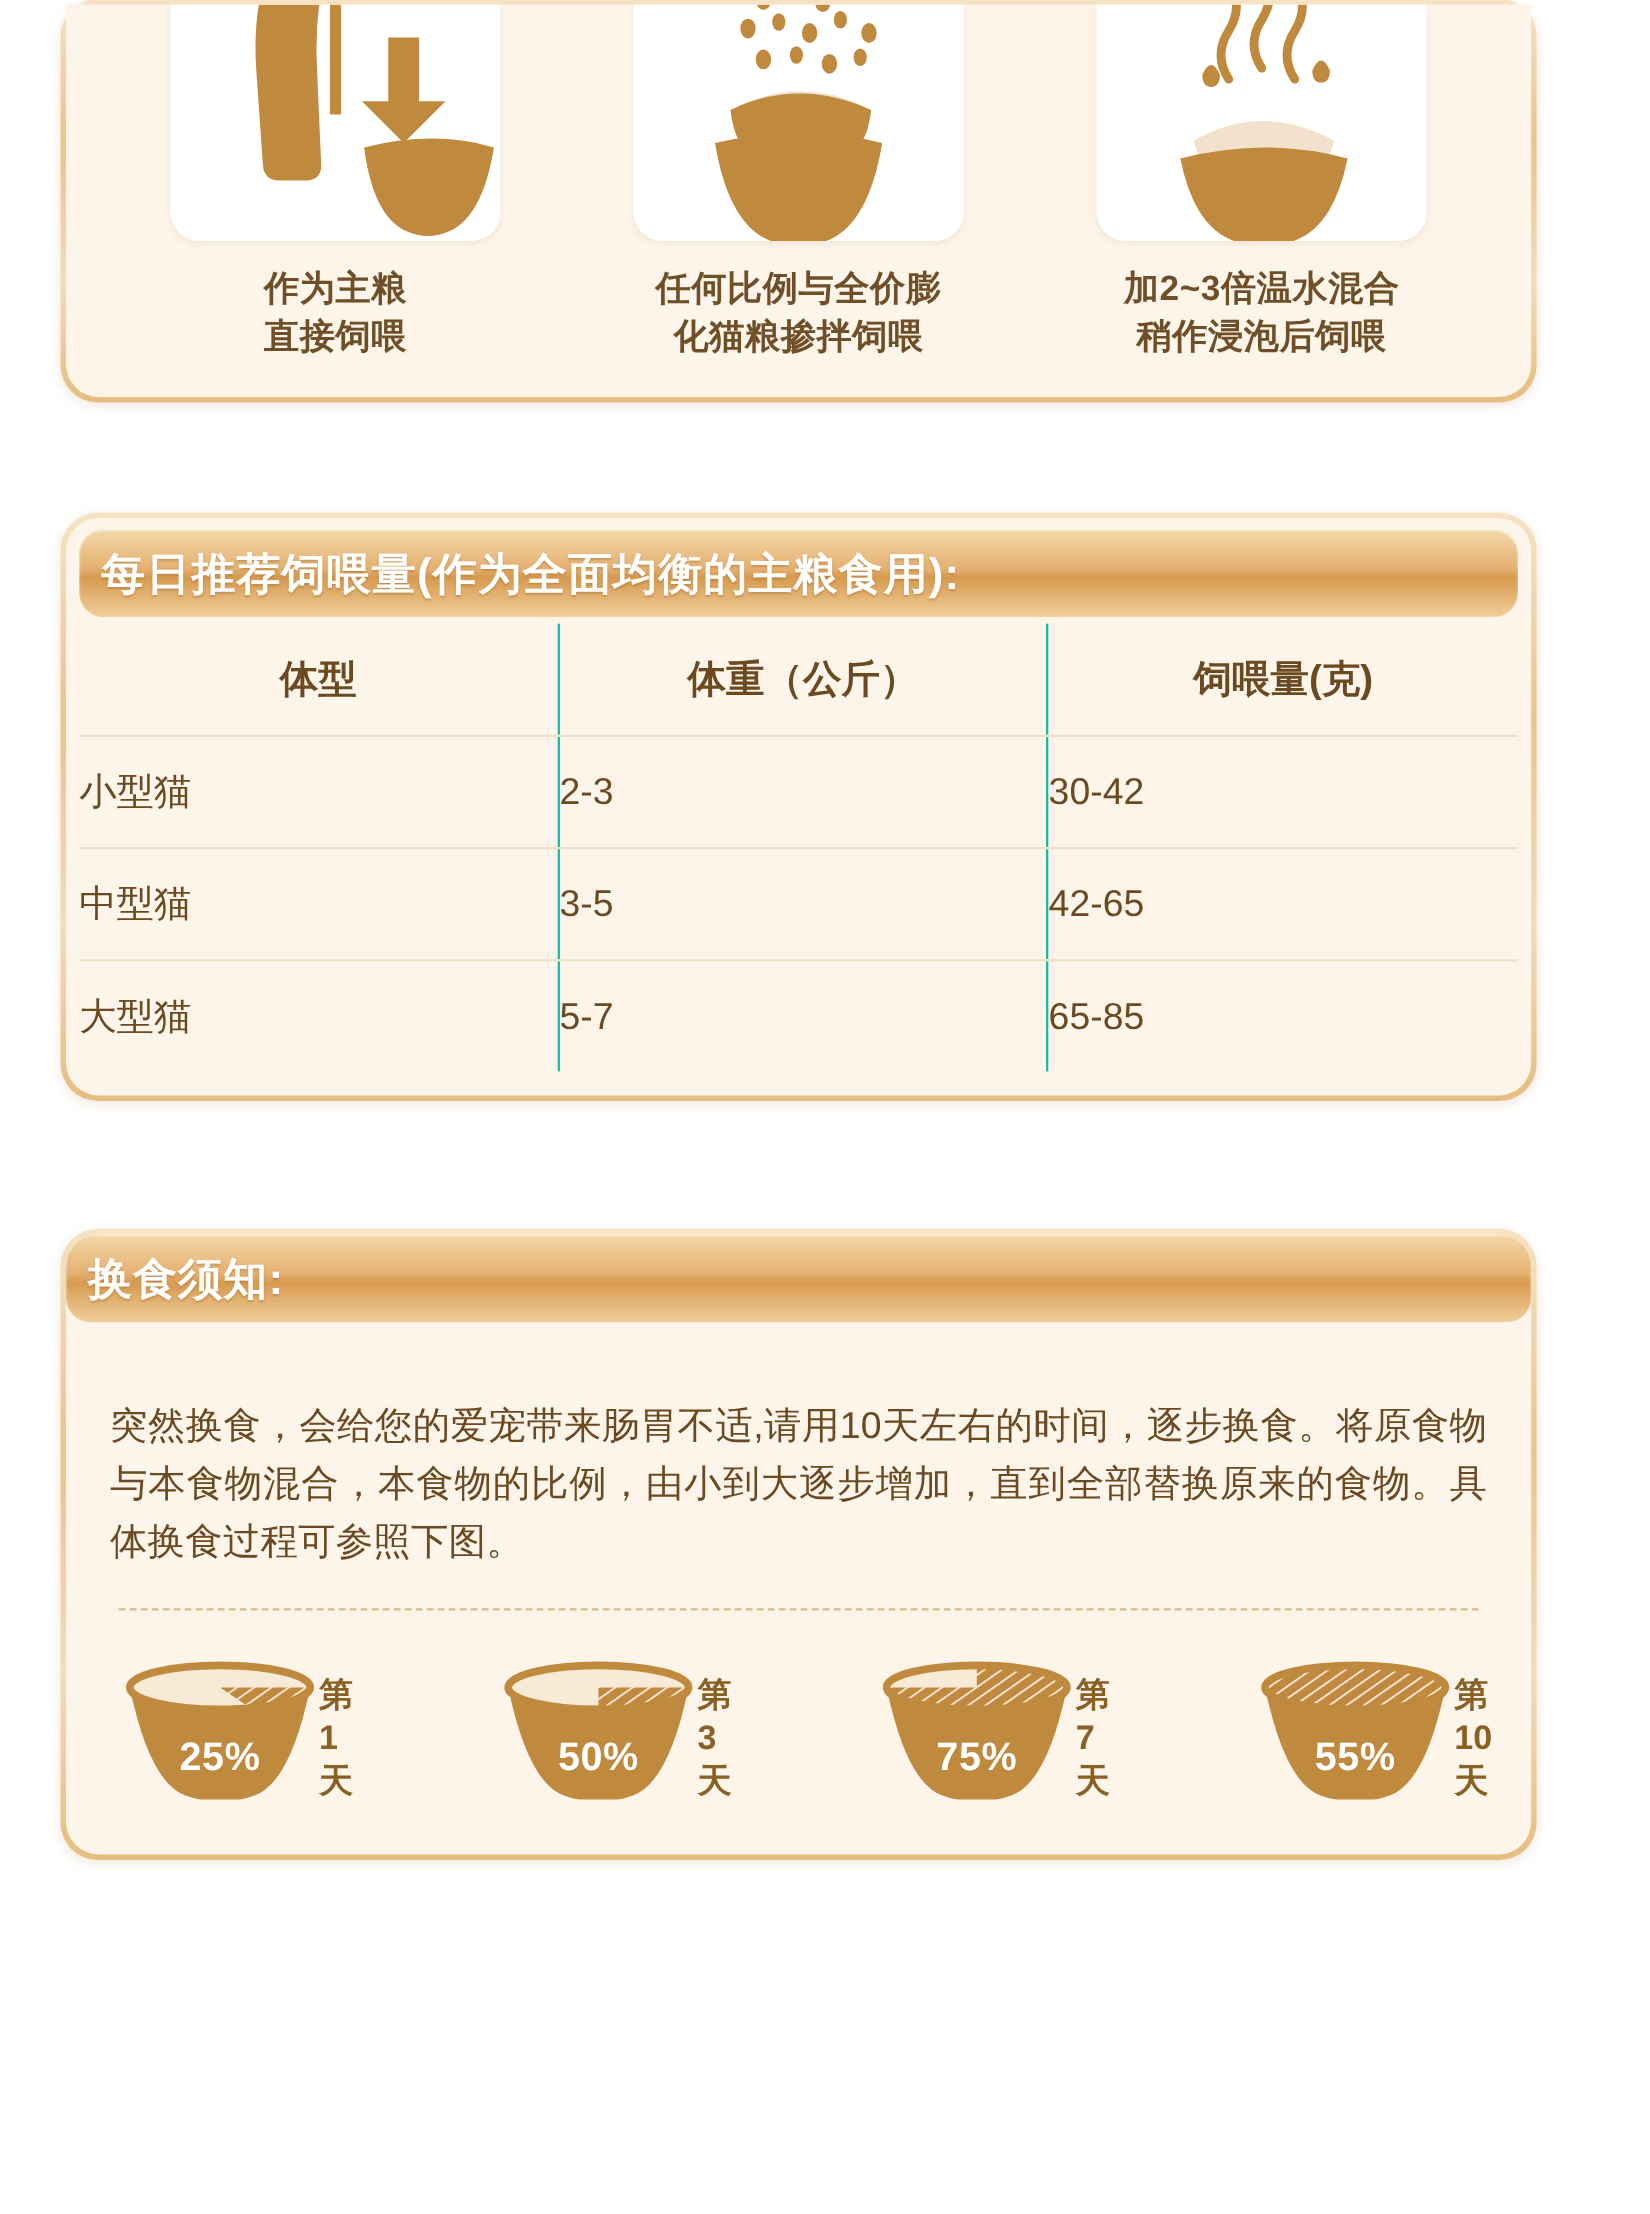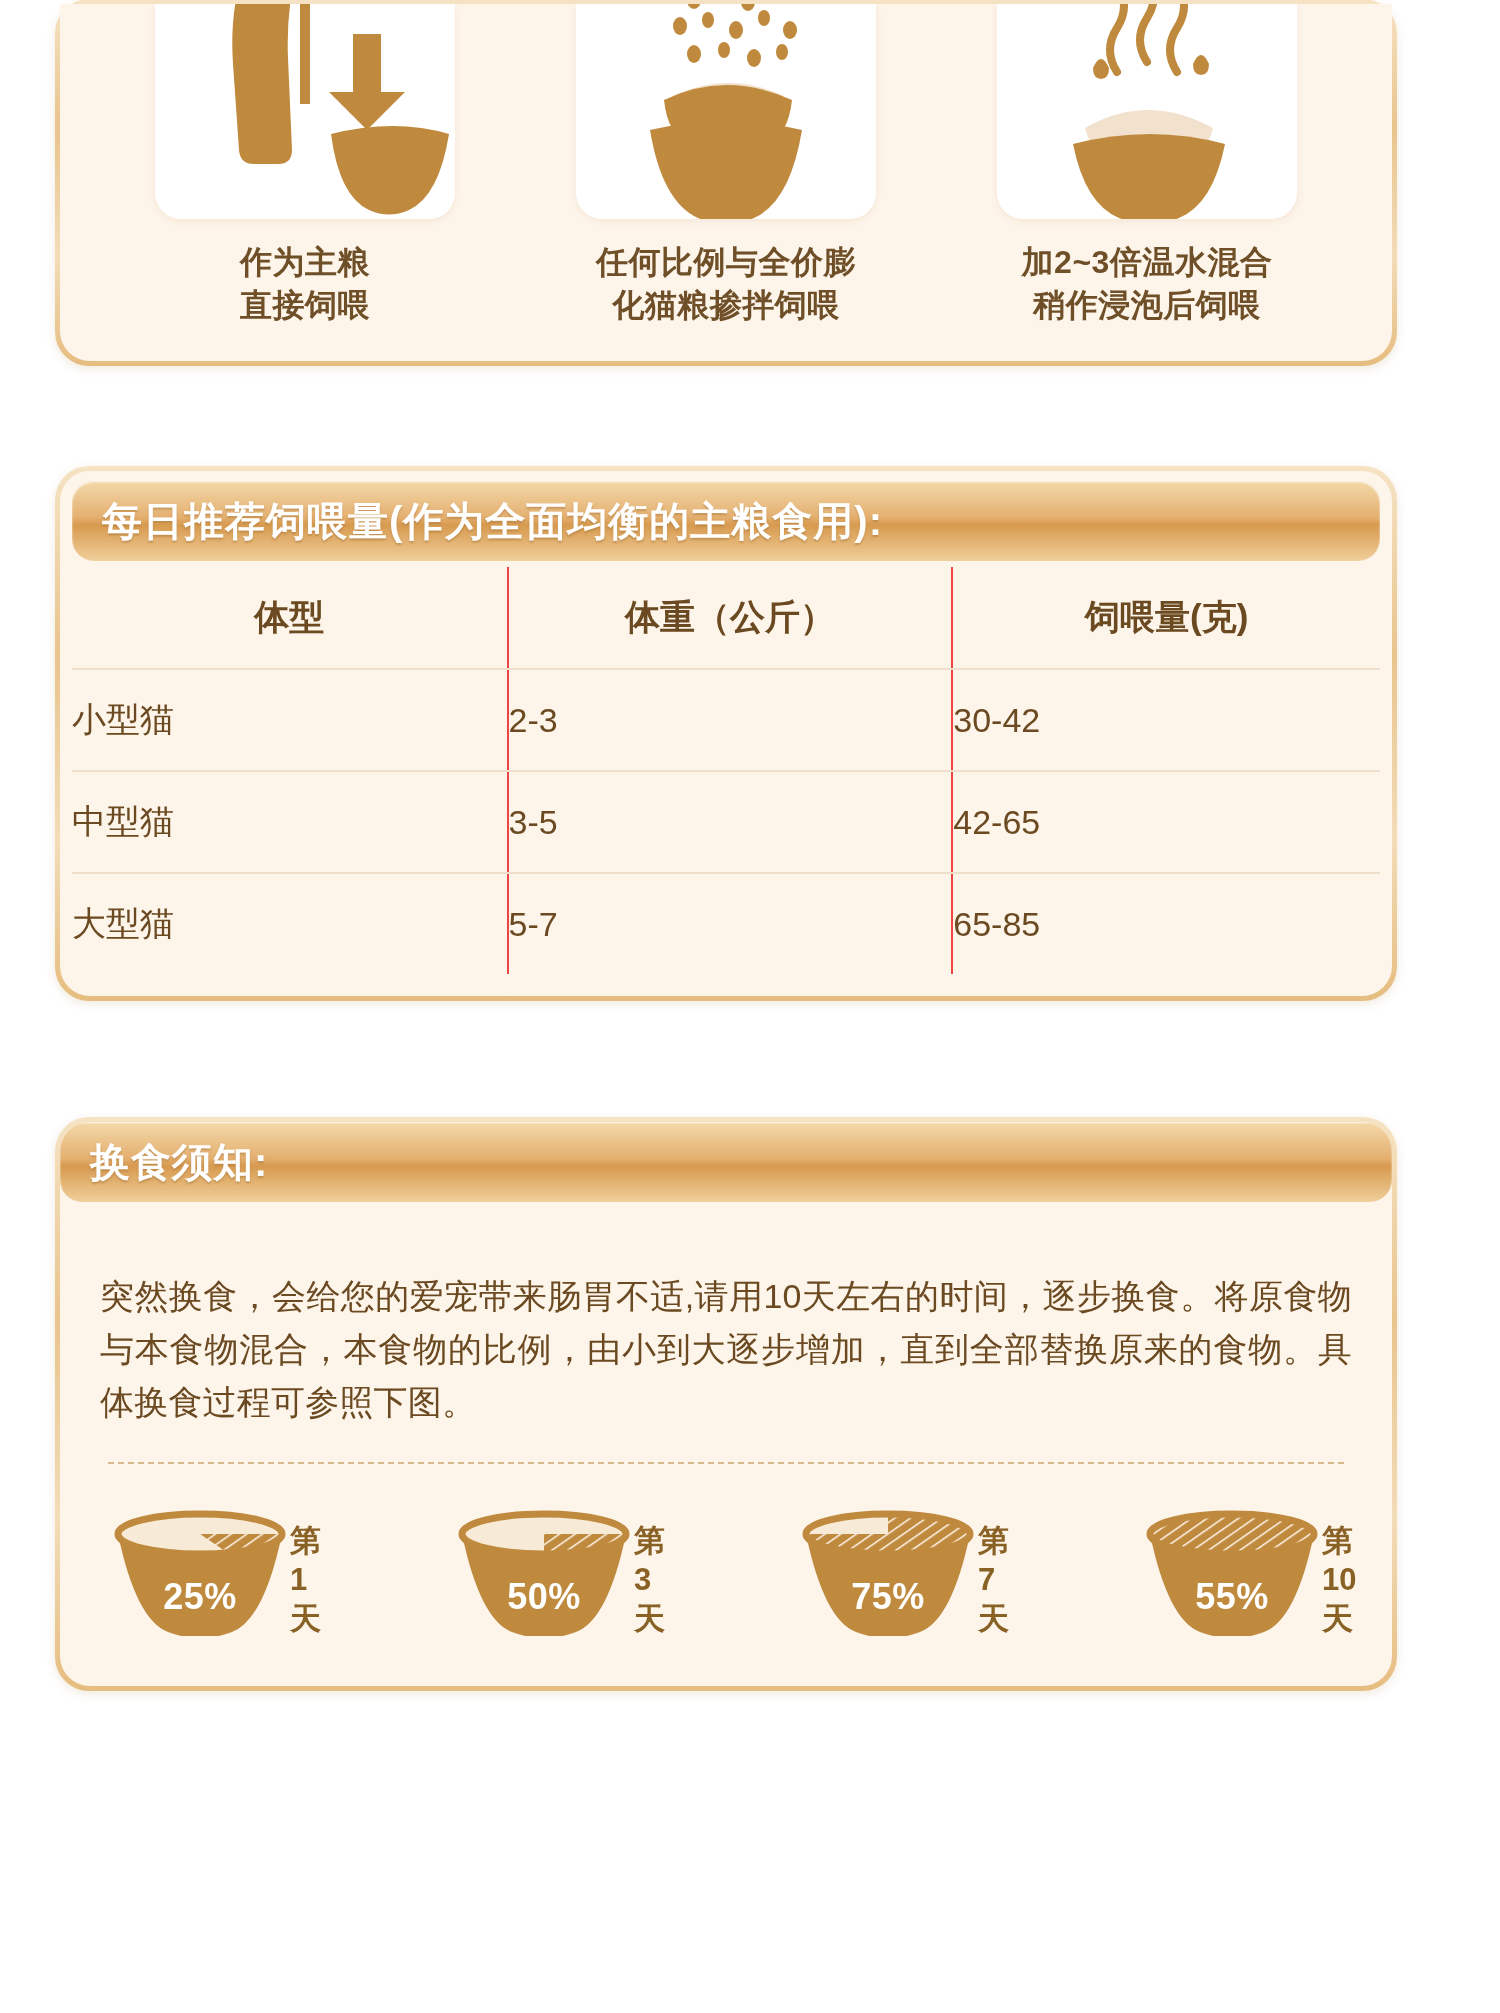--- a/index.html
+++ b/index.html
@@ -91,21 +91,21 @@
     background: linear-gradient(180deg,#f4d9a9 0%, #e4b071 45%, #d79a4f 55%, #f0cf9b 100%);
     display: flex;
     align-items: center;
     box-shadow: inset 0 1px 2px rgba(255,255,255,0.85);
   }
   .title-bar .title-text {
     color: #ffffff;
     font-size: 40px;
     font-weight: bold;
     letter-spacing: 1px;
-    padding-left: 30px;
+    padding-left: 20px;
     text-shadow: 0 2px 2px rgba(160,110,50,0.45);
   }
 
   
   .table-card { margin-top: 100px; }
   .table-card .card-inner { padding: 10px 12px 22px 12px; }
   table.feed-table {
     width: 100%;
     border-collapse: collapse;
     margin-top: 6px;
@@ -116,21 +116,21 @@
     color: #6b4a22;
     padding: 27px 0;
     border-bottom: 2px solid #f0e0cb;
   }
   table.feed-table th {
     font-weight: 600;
     font-size: 35px;
   }
   table.feed-table th + th,
   table.feed-table td + td {
-    border-left: 2px solid #ef4444;
+    border-left: 2px solid #14b8a6;
     margin-left: 48px;
   }
   table.feed-table tr:last-child td { border-bottom: none; }
   table.feed-table col.c1 { width: 33.3%; }
   table.feed-table col.c2 { width: 34%; }
   table.feed-table col.c3 { width: 32.7%; }
 
   
   .switch-card { margin-top: 116px; margin-bottom: 52px; }
   .switch-card .card-inner { padding: 0 0 46px 0; }

